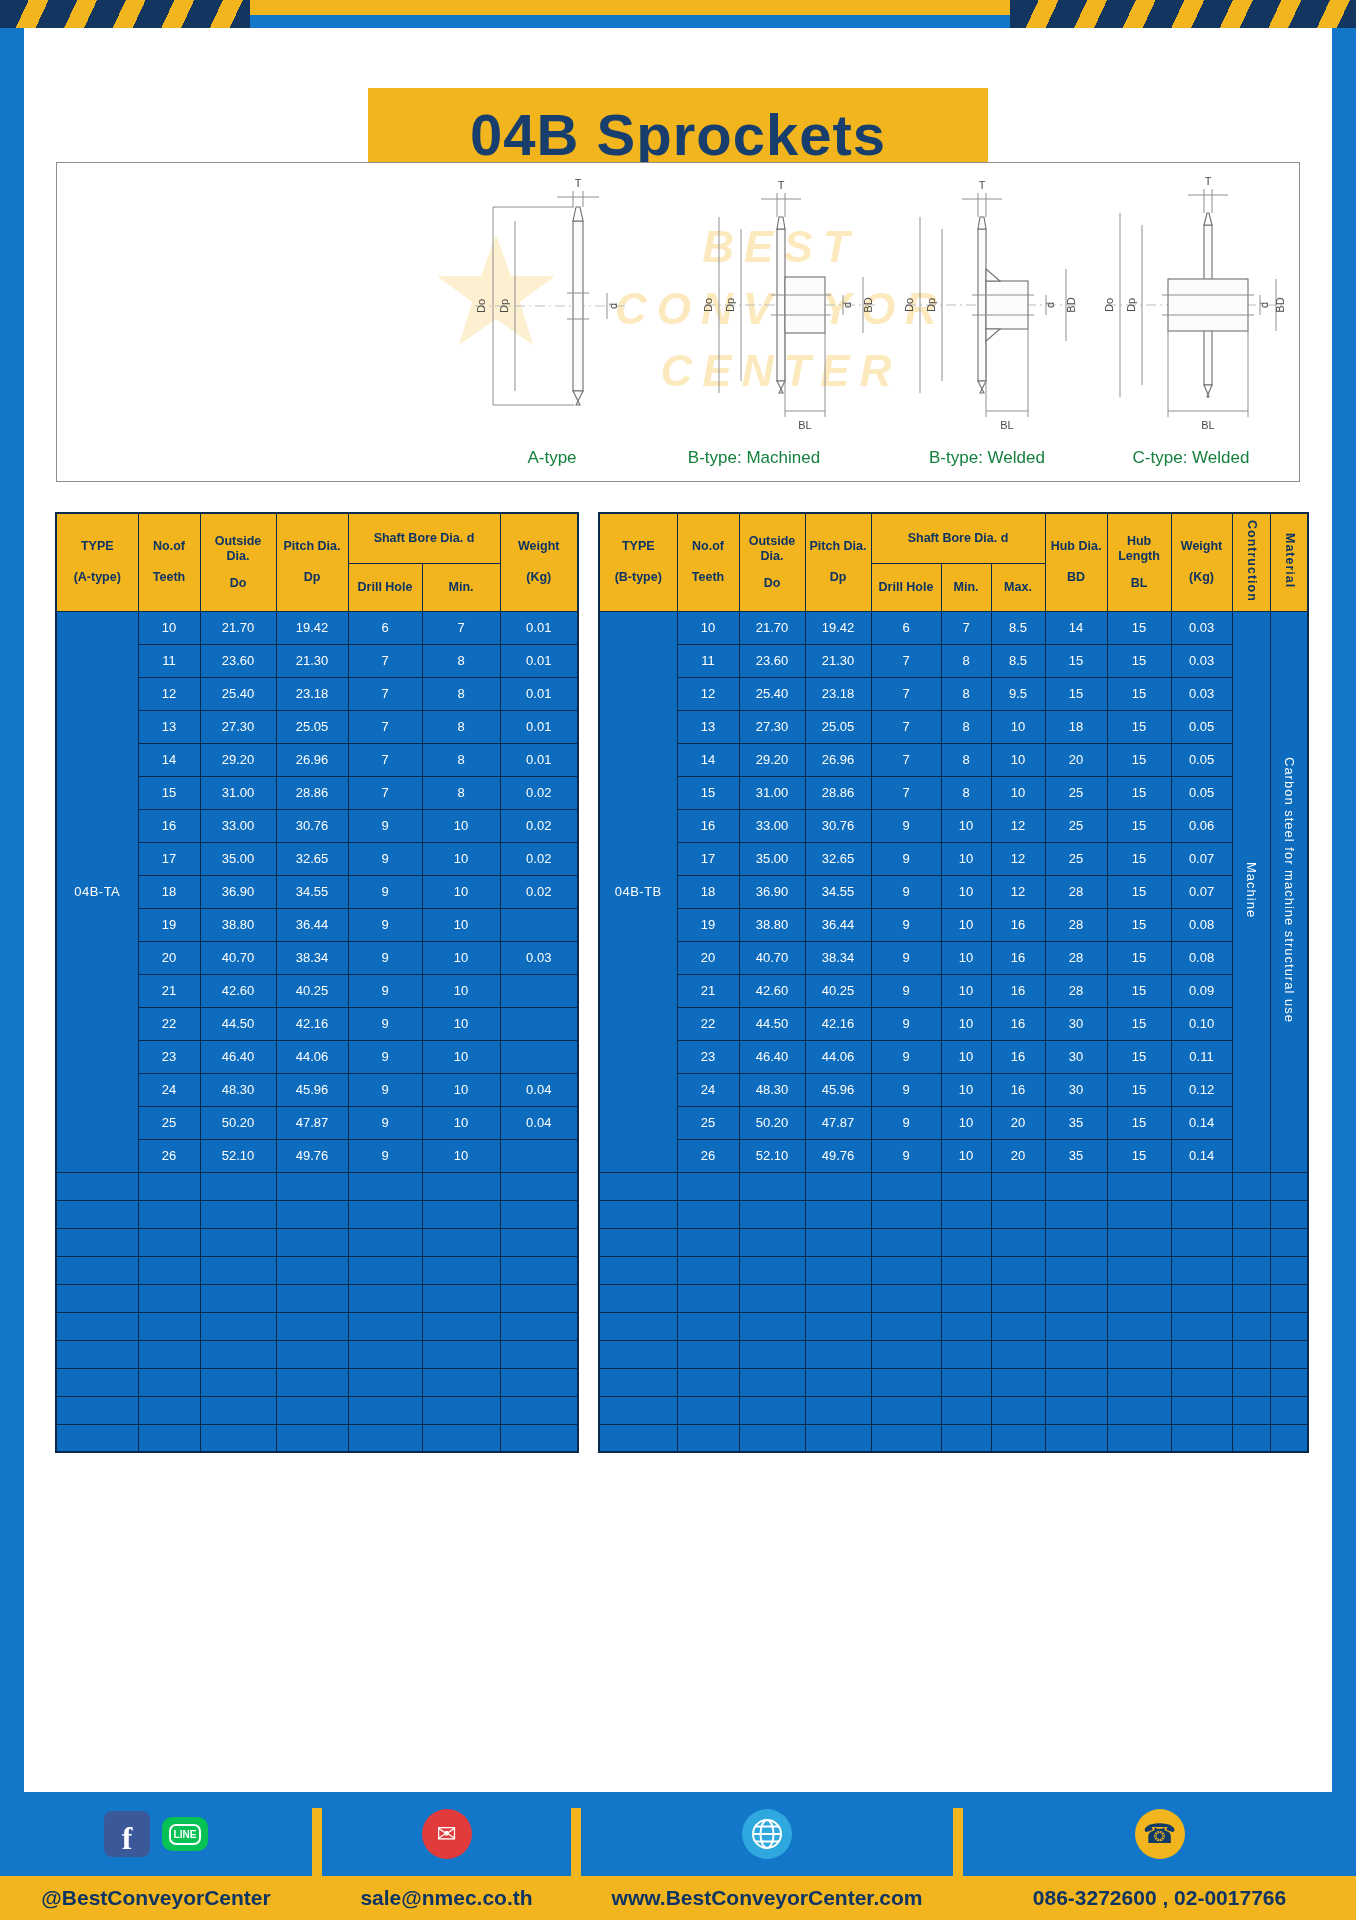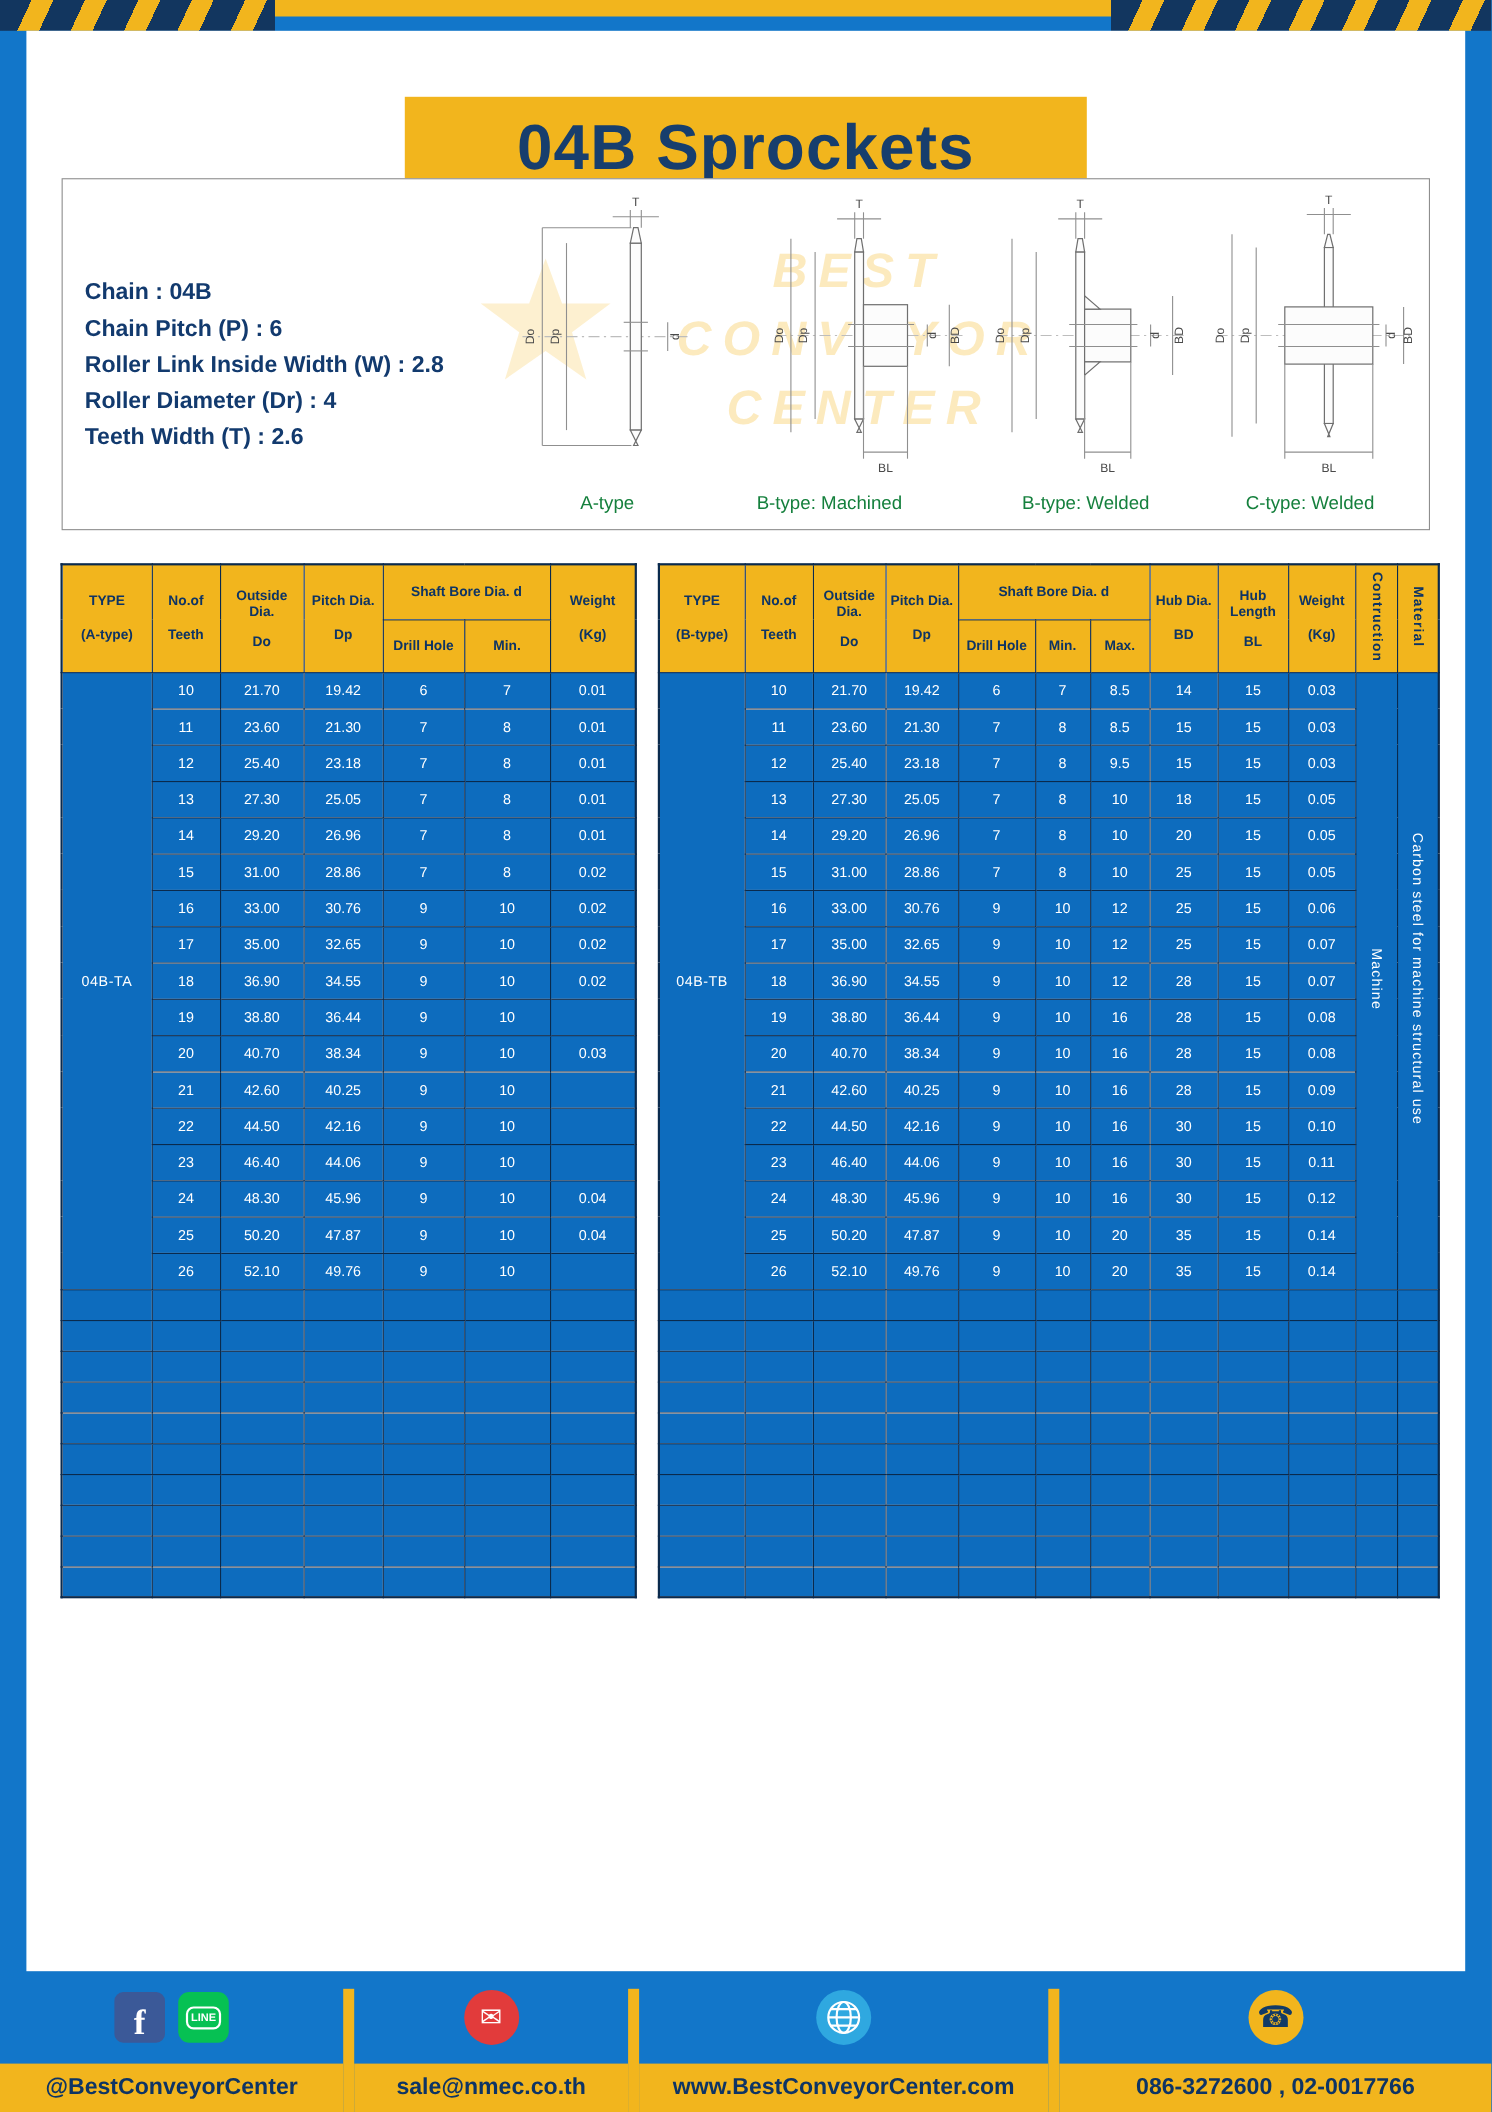--- a/index.html
+++ b/index.html
@@ -64,21 +64,21 @@
 
   
   .footer{position:absolute;left:0;bottom:0;width:1356px;height:128px;display:flex;}
   .f-sec{position:relative;height:128px;}
   .f-icons{position:absolute;left:0;top:0;width:100%;height:84px;display:flex;align-items:center;justify-content:center;gap:12px;}
   .f-label{position:absolute;left:0;bottom:0;width:100%;height:44px;line-height:44px;background:var(--accent-yellow,#f2b51d);
     color:#0e3464;font-weight:bold;font-size:21px;text-align:center;white-space:nowrap;}
   .f-bar{width:10px;height:112px;margin-top:16px;background:var(--accent-yellow,#f2b51d);}
   .icon-fb{width:46px;height:46px;border-radius:8px;background:#3b5998;color:#fff;font-size:32px;font-weight:bold;
     display:flex;align-items:flex-end;justify-content:center;font-family:"Liberation Serif",serif;}
-  .icon-line{width:46px;height:46px;border-radius:10px;background:#06c153;display:flex;align-items:center;justify-content:center;}
+  .icon-line{width:46px;height:34px;border-radius:10px;background:#06c153;display:flex;align-items:center;justify-content:center;}
   .icon-line span{border:2px solid #fff;border-radius:7px;color:#fff;font-size:10px;font-weight:bold;padding:3px 3px;}
   .icon-circle{width:50px;height:50px;border-radius:50%;display:flex;align-items:center;justify-content:center;}
   .icon-mail{background:#e23b3b;color:#fff;font-size:24px;}
   .icon-globe{background:#2fa8e0;}
   .icon-phone{background:var(--accent-yellow,#f2b51d);color:#123a66;font-size:27px;}
 </style>
 </head>
 <body>
 
 <div id="page">
@@ -97,27 +97,20 @@
 
     <svg class="wm-star" width="130" height="130" viewBox="0 0 130 130">
       <polygon points="65,4 80,45 124,45 89,71 102,114 65,88 28,114 41,71 6,45 50,45" fill="rgba(244,186,39,.22)"></polygon>
     </svg>
     <div class="watermark">
       <div>BEST</div>
       <div>CONVEYOR</div>
       <div>CENTER</div>
     </div>
 
-    <div class="specs">
-      <div class="spec-line">Chain : 04B</div>
-      <div class="spec-line">Chain Pitch (P) : 6</div>
-      <div class="spec-line">Roller Link Inside Width (W) : 2.8</div>
-      <div class="spec-line">Roller Diameter (Dr) : 4</div>
-      <div class="spec-line">Teeth Width (T) : 2.6</div>
-    </div>
 
     <svg id="drawA" class="drawing" viewBox="0 0 190 265">
       <line class="cl" x1="18" y1="133" x2="172" y2="133"></line>
       <rect class="part" x="116" y="48" width="10" height="170"></rect>
       <polygon class="part" points="116,48 126,48 123,34 119,34"></polygon>
       <polygon class="part" points="116,218 126,218 119,232 123,232"></polygon>
       <line class="dl" x1="110" y1="120" x2="132" y2="120"></line>
       <line class="dl" x1="110" y1="146" x2="132" y2="146"></line>
       <line class="dl" x1="36" y1="34" x2="36" y2="232"></line>
       <line class="dl" x1="36" y1="34" x2="117" y2="34"></line>

